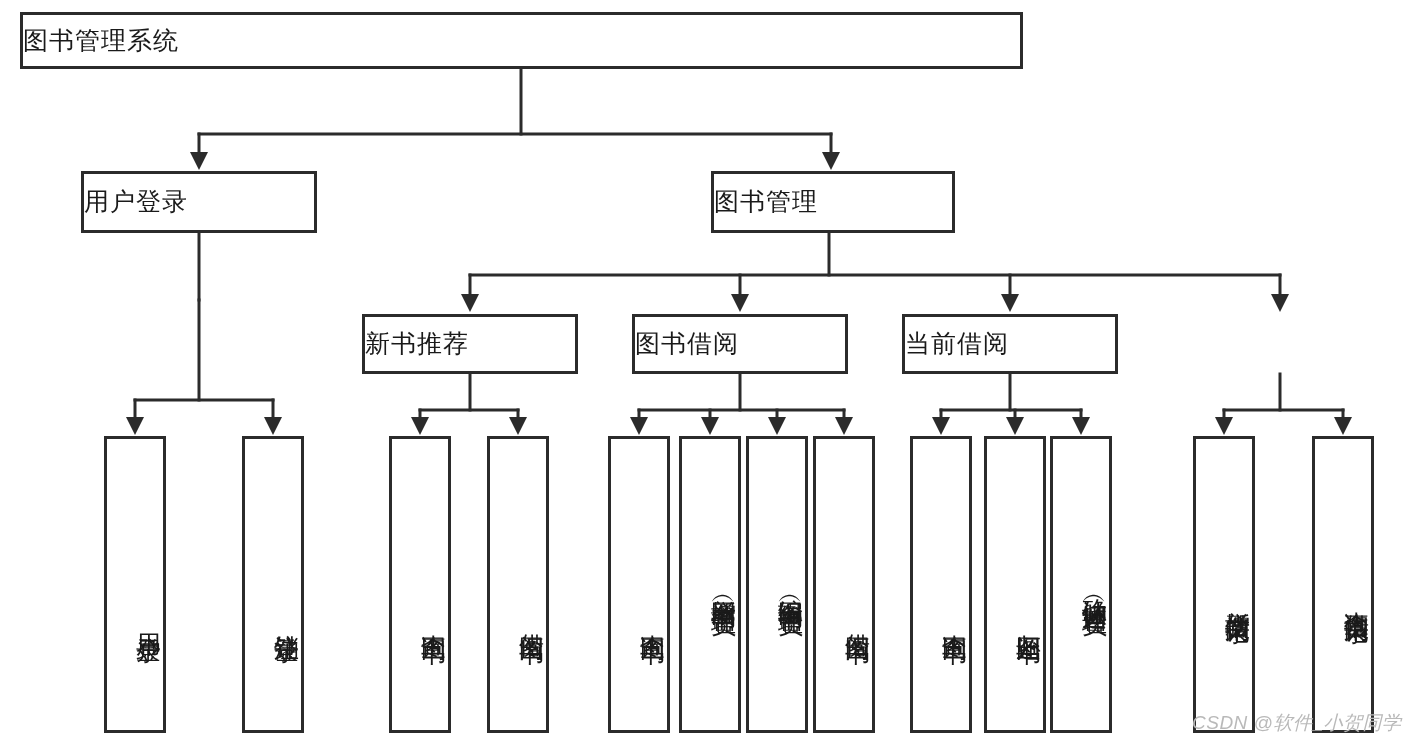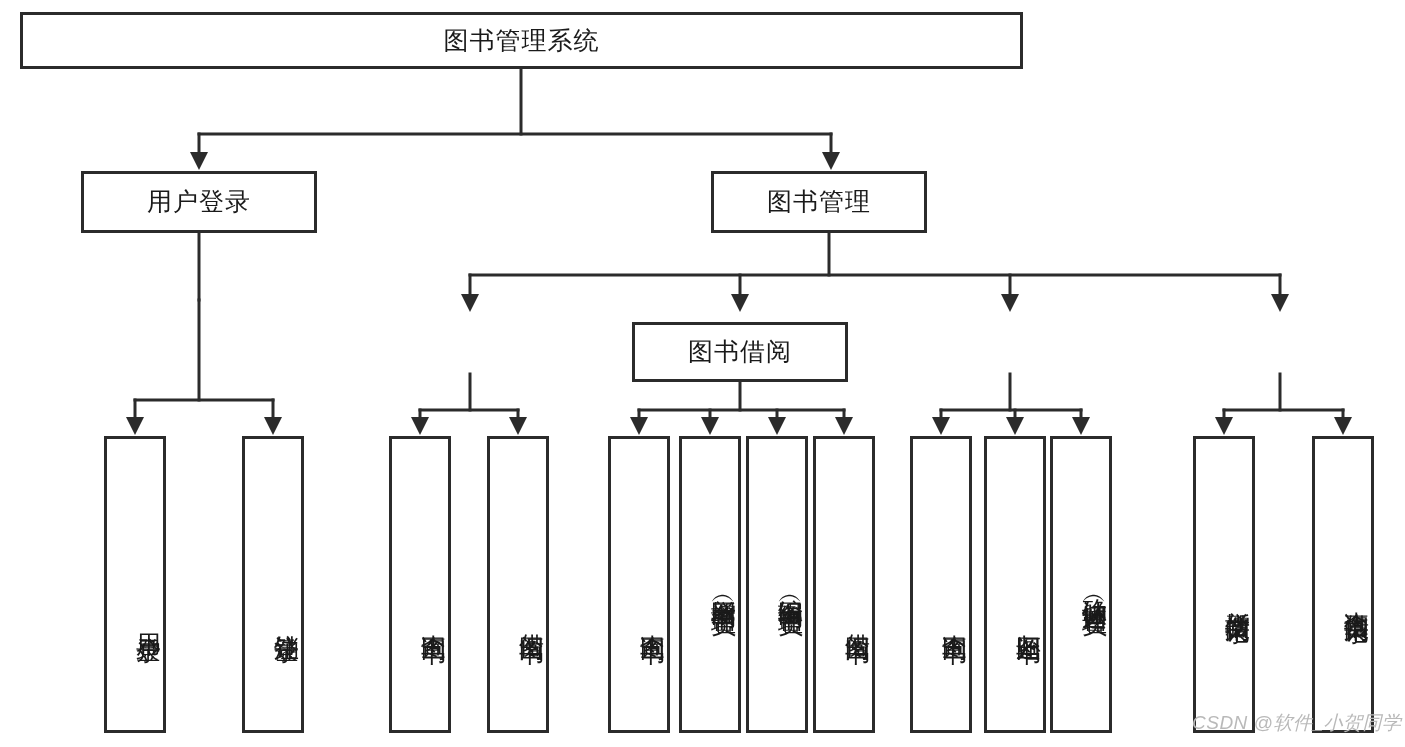--- a/index.html
+++ b/index.html
@@ -25,21 +25,20 @@
     height: 747px;
     pointer-events: none;
   }
   .node {
     position: absolute;
     box-sizing: border-box;
     background: #ffffff;
     border: 3px solid #2b2b2b;
     display: flex;
     align-items: center;
-    justify-content: center;
     color: #1a1a1a;
     text-align: center;
     line-height: 1.18;
   }
   .node.horizontal {
     font-size: 25px;
     letter-spacing: 1px;
   }
   .node.vertical {
     writing-mode: vertical-rl;
@@ -153,26 +152,32 @@
     </g>
   </svg>
 
   <div class="node horizontal" style="left:20px; top:12px; width:1003px; height:57px;">
     <span>图书管理系统</span>
   </div>
 
   <div class="node horizontal" style="left:81px; top:171px; width:236px; height:62px;">
     <span>用户登录</span>
   </div>
-  <div class="node horizontal" style="left:711px; top:171px; width:216px; height:62px;">
+  <div class="node horizontal" style="left:711px; top:171px; width:244px; height:62px;">
     <span>图书管理</span>
   </div>
 
-  <div class="node horizontal" style="left:632px; top:322px; width:216px; height:60px;">
+  <div class="node horizontal" style="left:362px; top:314px; width:216px; height:60px;">
+    <span>新书推荐</span>
+  </div>
+  <div class="node horizontal" style="left:632px; top:314px; width:216px; height:60px;">
     <span>图书借阅</span>
+  </div>
+  <div class="node horizontal" style="left:902px; top:314px; width:216px; height:60px;">
+    <span>当前借阅</span>
   </div>
 
   <div class="node vertical mid" style="left:104px; top:436px; width:62px; height:297px;">
     <span class="vlabel">用户登录</span>
   </div>
   <div class="node vertical mid" style="left:242px; top:436px; width:62px; height:297px;">
     <span class="vlabel">注销登录</span>
   </div>
 
   <div class="node vertical mid" style="left:389px; top:436px; width:62px; height:297px;">

